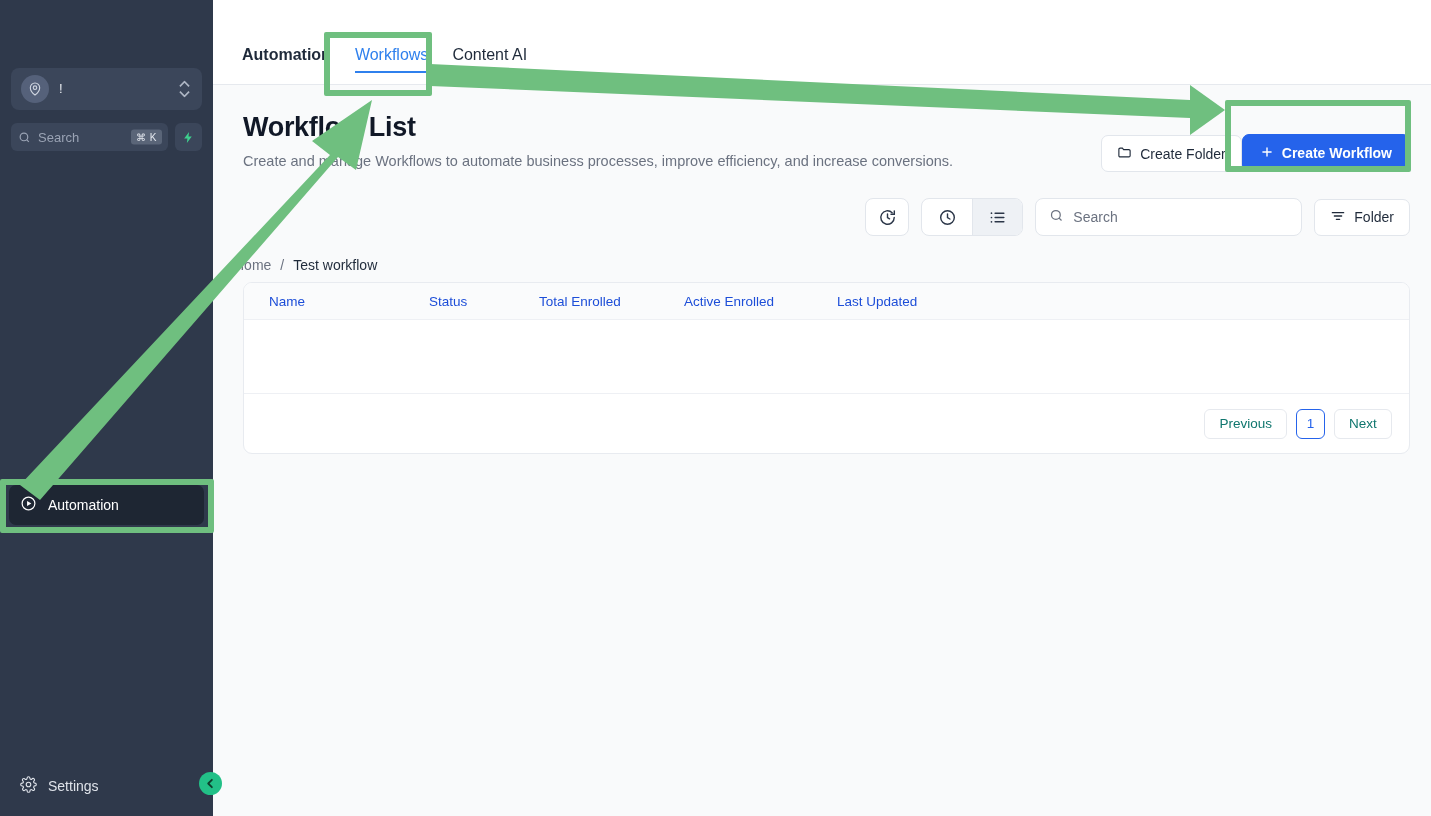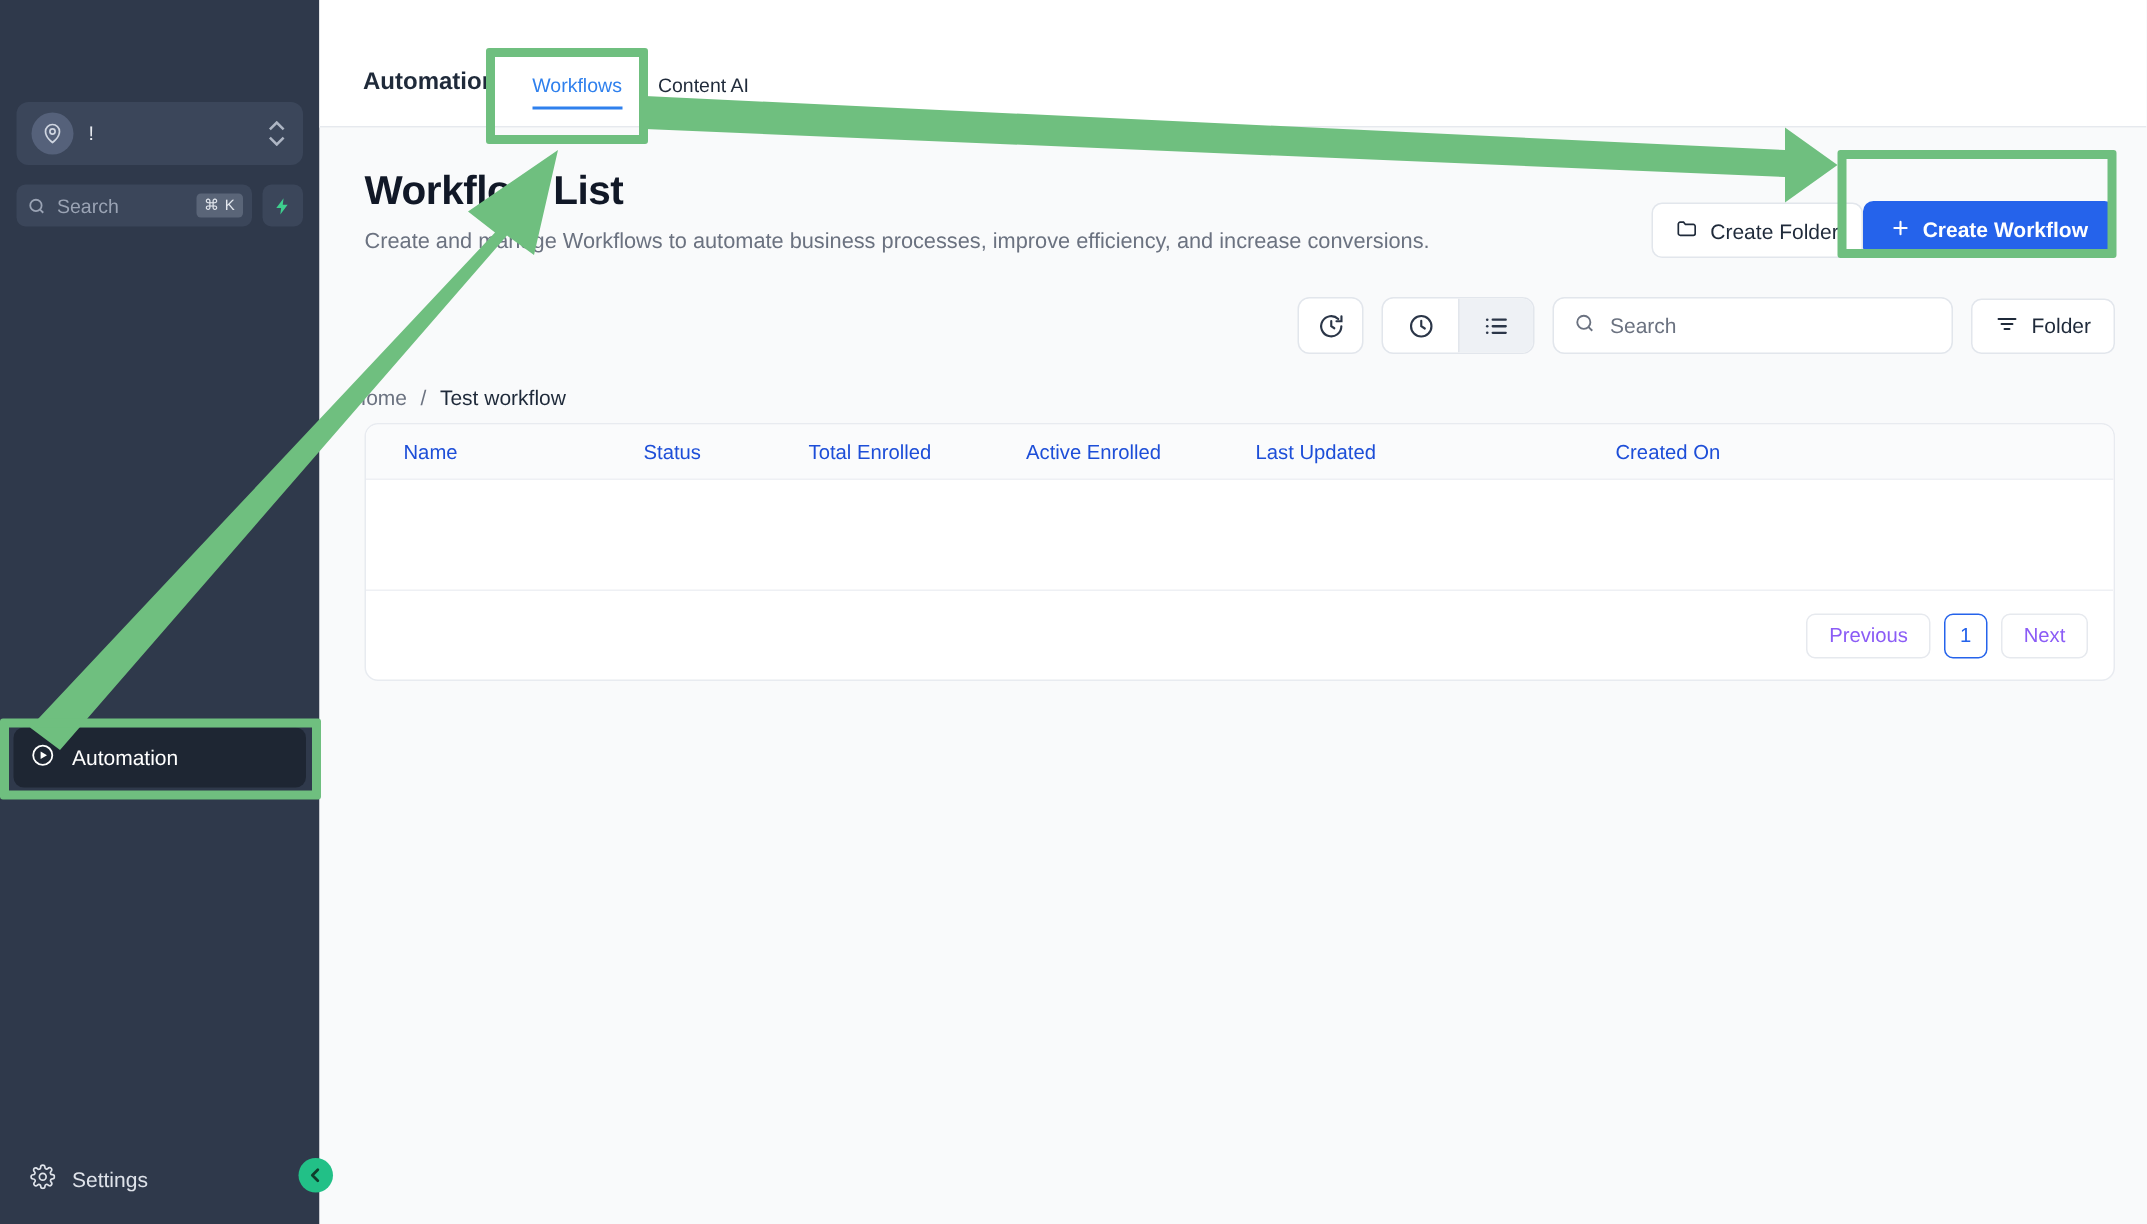--- a/index.html
+++ b/index.html
@@ -97,21 +97,21 @@
     width: 1218px; height: 816px;
     background: #f9fafb;
   }
   .tabbar {
     height: 85px; background: #ffffff;
     border-bottom: 1px solid #e6e9ee;
     display: flex; align-items: flex-end;
     padding-left: 17px;
   }
   .tab {
-    font-size: 13px; color: #1f2a3a;
+    font-size: 16px; color: #1f2a3a;
     padding: 0 12px 20px 12px;
     position: relative;
     white-space: nowrap;
   }
   .tab.bold { font-weight: bold; font-size: 16px; }
   .tab.active { color: #2f80ed; }
   .tab.active::after {
     content: ""; position: absolute;
     left: 12px; right: 12px; bottom: 11px;
     height: 2px; background: #2f80ed;
@@ -192,21 +192,21 @@
     padding-left: 25px;
   }
   .tbody { height: 74px; background: #ffffff; border-bottom: 1px solid #eef0f4; }
   .tfoot {
     height: 59px; display: flex; align-items: center;
     justify-content: flex-end; padding-right: 17px; gap: 9px;
   }
   .pg-btn {
     height: 30px; min-width: 58px; padding: 0 14px;
     border: 1px solid #e6e9ee; border-radius: 6px;
-    background: #ffffff; color: #8b5cf6; font-size: 13.5px;
+    background: #ffffff; color: #0f766e; font-size: 13.5px;
     display: flex; align-items: center; justify-content: center;
   }
   .pg-num {
     height: 30px; width: 29px;
     border: 1px solid #2563eb; border-radius: 6px;
     background: #ffffff; color: #2563eb; font-size: 13.5px;
     display: flex; align-items: center; justify-content: center;
   }
 
   
@@ -376,21 +376,20 @@
       <span class="crumb-cur">Test workflow</span>
     </div>
 
     <div class="table-card">
       <div class="thead">
         <div style="width:160px">Name</div>
         <div style="width:110px">Status</div>
         <div style="width:145px">Total Enrolled</div>
         <div style="width:153px">Active Enrolled</div>
         <div style="width:240px">Last Updated</div>
-        <div style="flex:1 1 auto">Created On</div>
       </div>
       <div class="tbody"></div>
       <div class="tfoot">
         <div class="pg-btn">Previous</div>
         <div class="pg-num">1</div>
         <div class="pg-btn">Next</div>
       </div>
     </div>
   </div>
 

